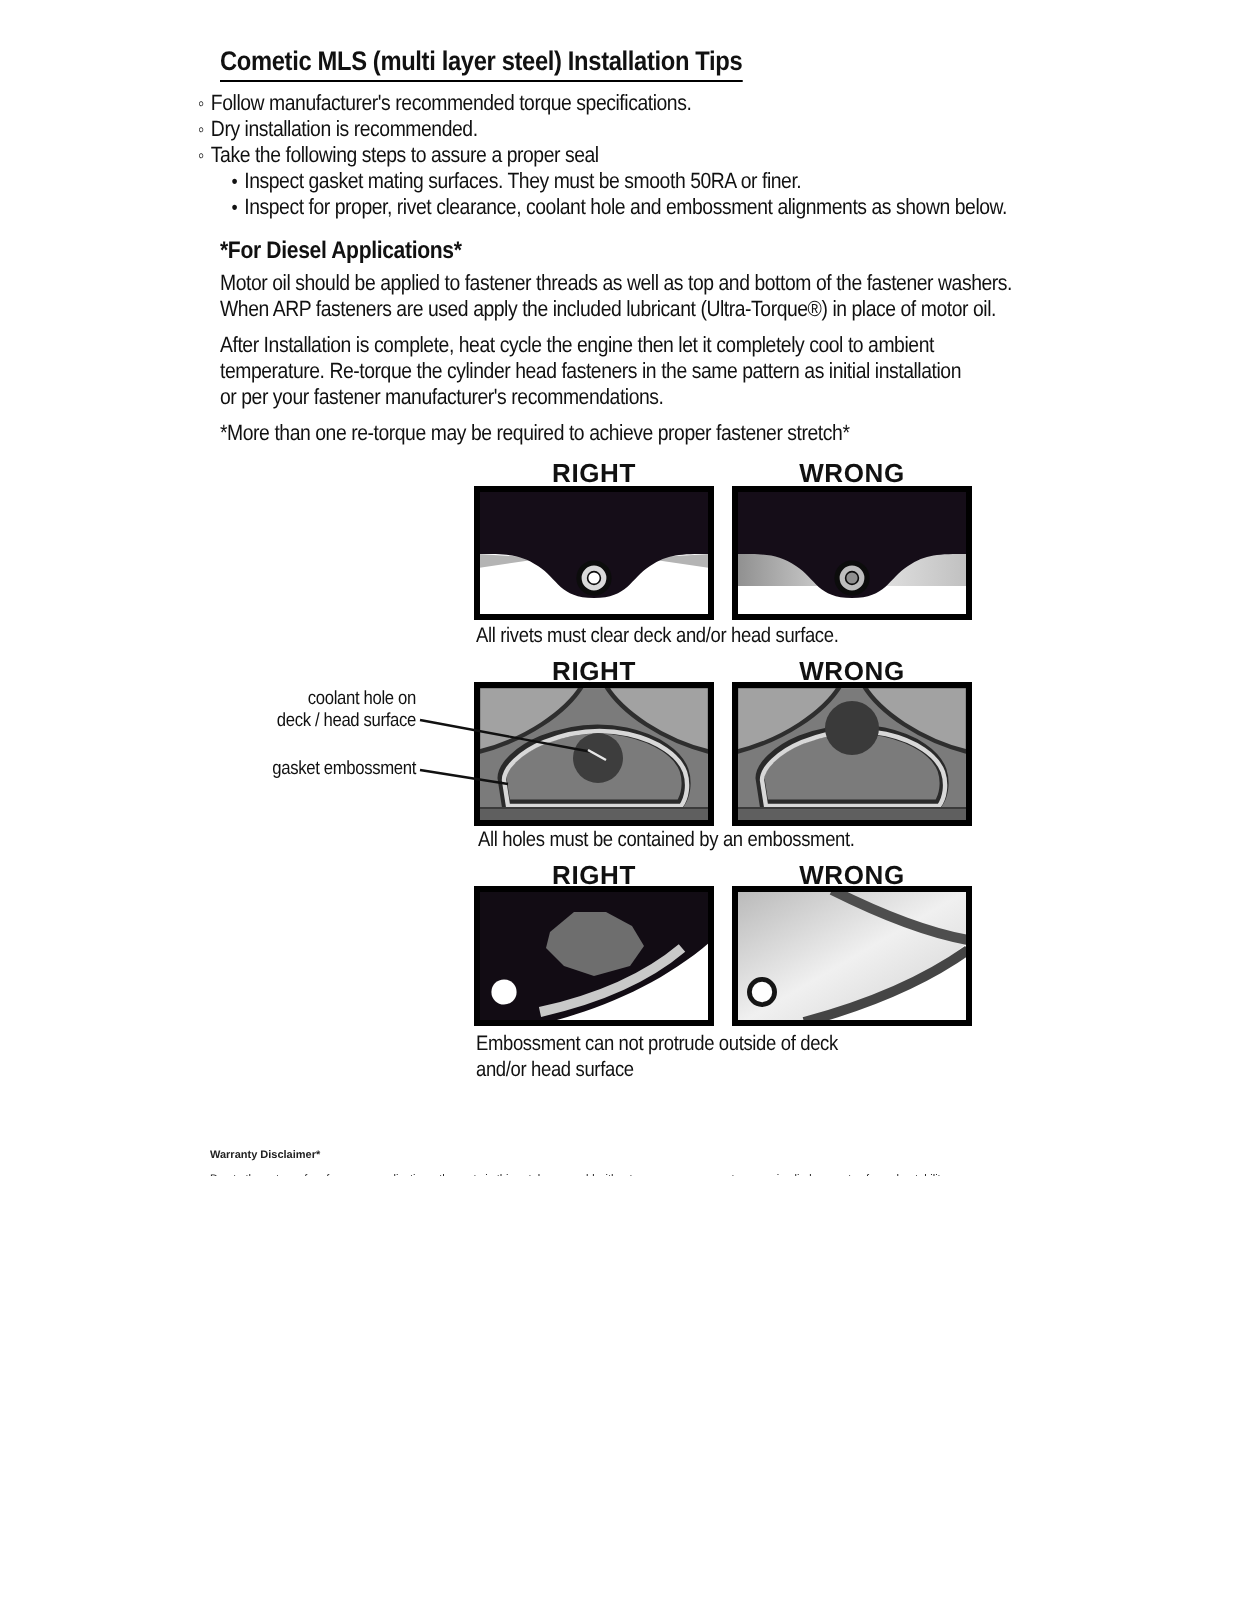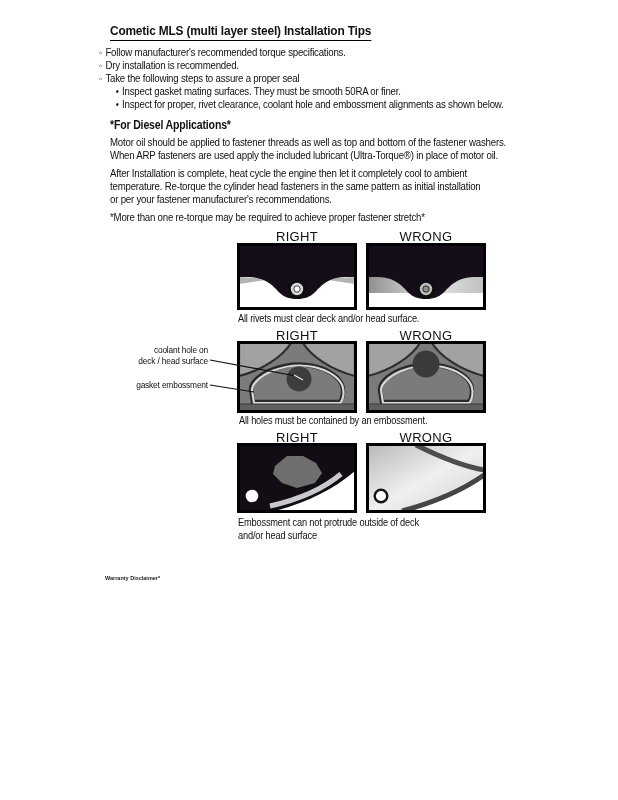--- a/index.html
+++ b/index.html
@@ -13,21 +13,21 @@
 
   .tips{left:99px;top:46px;font-size:11px;letter-spacing:-0.25px;line-height:13px;}
   .tip-row{display:flex;align-items:baseline;}
   .tip-row::before{content:"\25E6";margin-right:4px;font-size:10px;}
   .tip-row.sub{margin-left:19px;}
   .tip-row.sub::before{content:"\2022";font-size:10px;}
 
   .h2{font-size:12px;font-weight:bold;letter-spacing:-0.2px;}
   .body{font-size:11px;letter-spacing:-0.25px;line-height:13px;white-space:pre-line;}
 
-  .dlabel{font-size:13px;font-weight:normal;letter-spacing:0.3px;width:120px;text-align:center;}
+  .dlabel{font-size:13px;font-weight:bold;letter-spacing:0.3px;width:120px;text-align:center;}
   .caption{font-size:10.5px;letter-spacing:-0.2px;line-height:13px;white-space:pre-line;
            transform:scaleX(0.88);transform-origin:0 0;}
   .callout{text-align:right;font-size:9.5px;letter-spacing:-0.2px;line-height:11px;
            transform:scaleX(0.88);transform-origin:100% 0;white-space:pre-line;}
 
   .legal{left:105px;top:575px;width:436px;color:#222;}
   .legal h3{margin:0 0 6px 0;font-size:5.5px;}
   .legal p{margin:0;font-size:5.5px;line-height:6.1px;white-space:pre-line;}
 
   .footer{font-size:13px;letter-spacing:0.3px;color:#be185d;}

